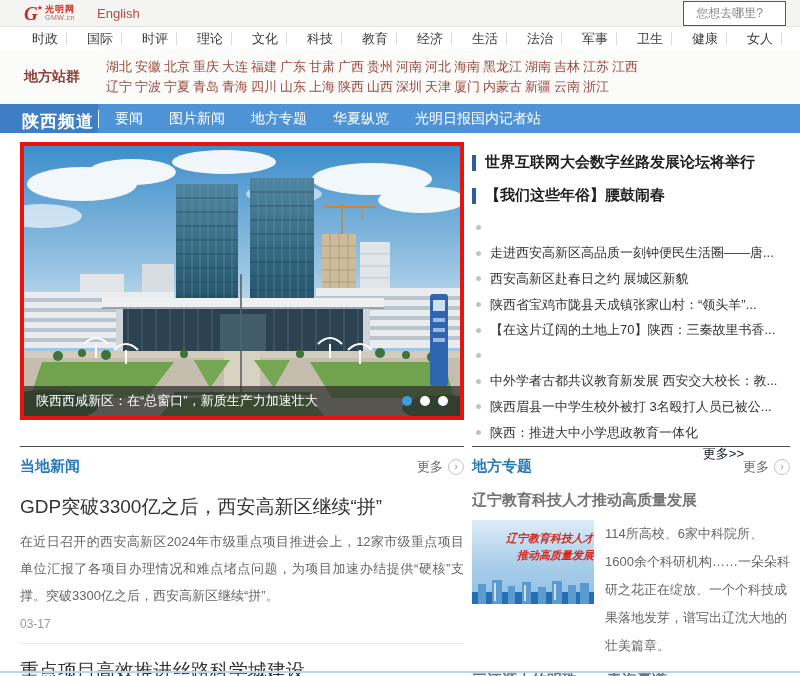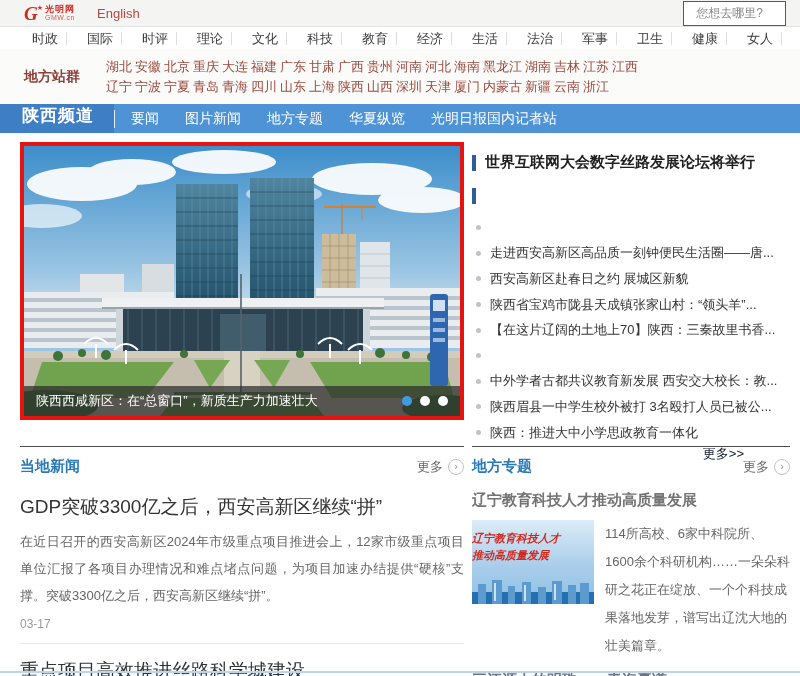--- a/index.html
+++ b/index.html
@@ -40,21 +40,21 @@
     background:#fbfbfa; padding:7px 24px 6px 24px; display:flex; align-items:center;
   }
   .regions-label { font-size:14px; font-weight:bold; color:#8e3f38; margin-right:26px; white-space:nowrap; }
   .regions-rows { flex:1; }
   .regions-rows ul { display:flex; gap:3px; margin:2px 0; }
   .regions-rows li { font-size:13px; color:#9c4a3e; cursor:pointer; white-space:nowrap; }
   
   .channelbar {
     height:29px; background:#4e93d6; display:flex; align-items:center; color:#fff;
   }
-  .channel-title-wrap { background:#3d7ec4; height:100%; display:flex; align-items:flex-start; padding:0 20px 0 22px; }
+  .channel-title-wrap { background:#3d7ec4; height:100%; display:flex; align-items:flex-end; padding:0 4px 0 22px; }
   .channel-title { font-size:17px; font-weight:bold; letter-spacing:1px; cursor:pointer; }
   .channel-divider { width:1px; height:18px; background:rgba(255,255,255,.85); margin:0 16px 0 0; }
   .channelbar ul { display:flex; gap:26px; }
   .channelbar li { font-size:14px; cursor:pointer; white-space:nowrap; }
   
   .content { display:flex; padding:9px 10px 0 20px; }
   .col-left { width:444px; margin-right:8px; flex:none; }
   .col-right { flex:1; min-width:0; }
   
   .carousel {
@@ -98,21 +98,21 @@
   .news-body { margin-top:8px; font-size:13px; color:#666; line-height:27px; text-align:justify; }
   .news-date { margin-top:8px; font-size:12px; color:#999; }
   .news-divider { border-bottom:1px solid #e9e9e9; margin-top:12px; }
   
   .topic-article { padding-top:11px; }
   .topic-title { font-size:15px; font-weight:bold; color:#737373; cursor:pointer; }
   .topic-row { display:flex; margin-top:10px; }
   .thumb { width:122px; height:84px; flex:none; margin-right:11px; position:relative; overflow:hidden; cursor:pointer; }
   .thumb-ln { background:linear-gradient(180deg,#dcecf8 0%,#a9cdea 55%,#8fc0e4 100%); }
   .thumb-ln .thumb-txt {
-    position:absolute; top:10px; left:0; right:0; text-align:left;
+    position:absolute; top:10px; left:0; right:0; text-align:right;
     font-size:11px; font-weight:bold; font-style:italic; color:#d3281e; line-height:1.5;
   }
   .thumb-ln svg { position:absolute; bottom:0; left:0; }
   .topic-body { font-size:13px; color:#666; line-height:28px; min-width:0; }
   
   .footer-line { position:absolute; left:0; top:671px; width:800px; border-top:2px solid #b9d6ec; }
 </style>
 </head>
 <body>
 
@@ -460,20 +460,21 @@
     <div class="headlines">
       <ul class="featured-list">
 
           <li>
             <span class="featured-bar"></span>
             <span class="featured-text">世界互联网大会数字丝路发展论坛将举行</span>
           </li>
 
           <li>
             <span class="featured-bar"></span>
+            <span class="featured-text">【我们这些年俗】腰鼓闹春</span>
           </li>
         </ul>
       <ul class="bullet-list">
 
           <li>
             <span class="bullet-dot"></span>
           </li>
 
           <li>
             <span class="bullet-dot"></span>

